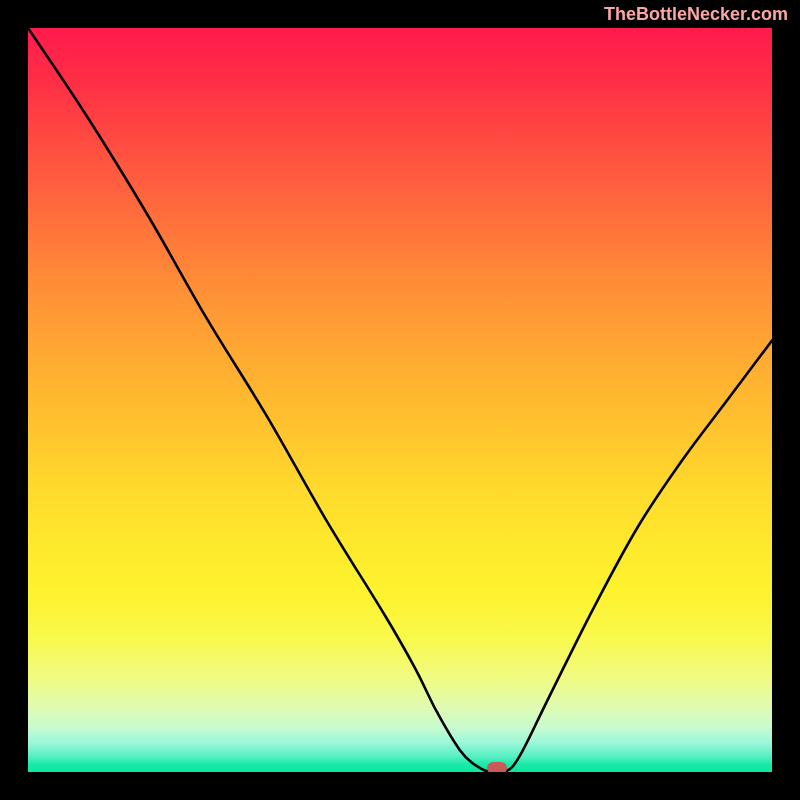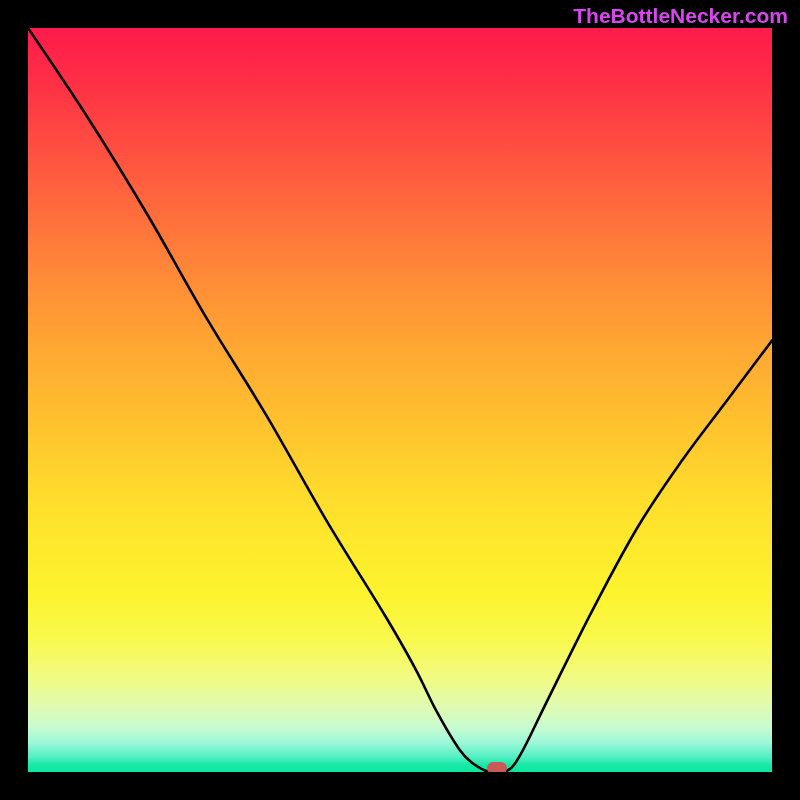--- a/index.html
+++ b/index.html
@@ -63,23 +63,23 @@
     height: 12px;
     border-radius: 6px;
     background: #c85a57;
     transform: translate(-50%, -50%);
   }
   .watermark {
     position: absolute;
     top: 4px;
     right: 12px;
     font-family: Arial, Helvetica, sans-serif;
-    font-size: 21px;
+    font-size: 18px;
     font-weight: 600;
-    color: #d946ef;
+    color: #fca5a5;
     letter-spacing: 0;
   }
 </style>
 </head>
 <body>
 
 <div class="frame">
   <div class="watermark">TheBottleNecker.com</div>
 
   <div class="plot-area">

